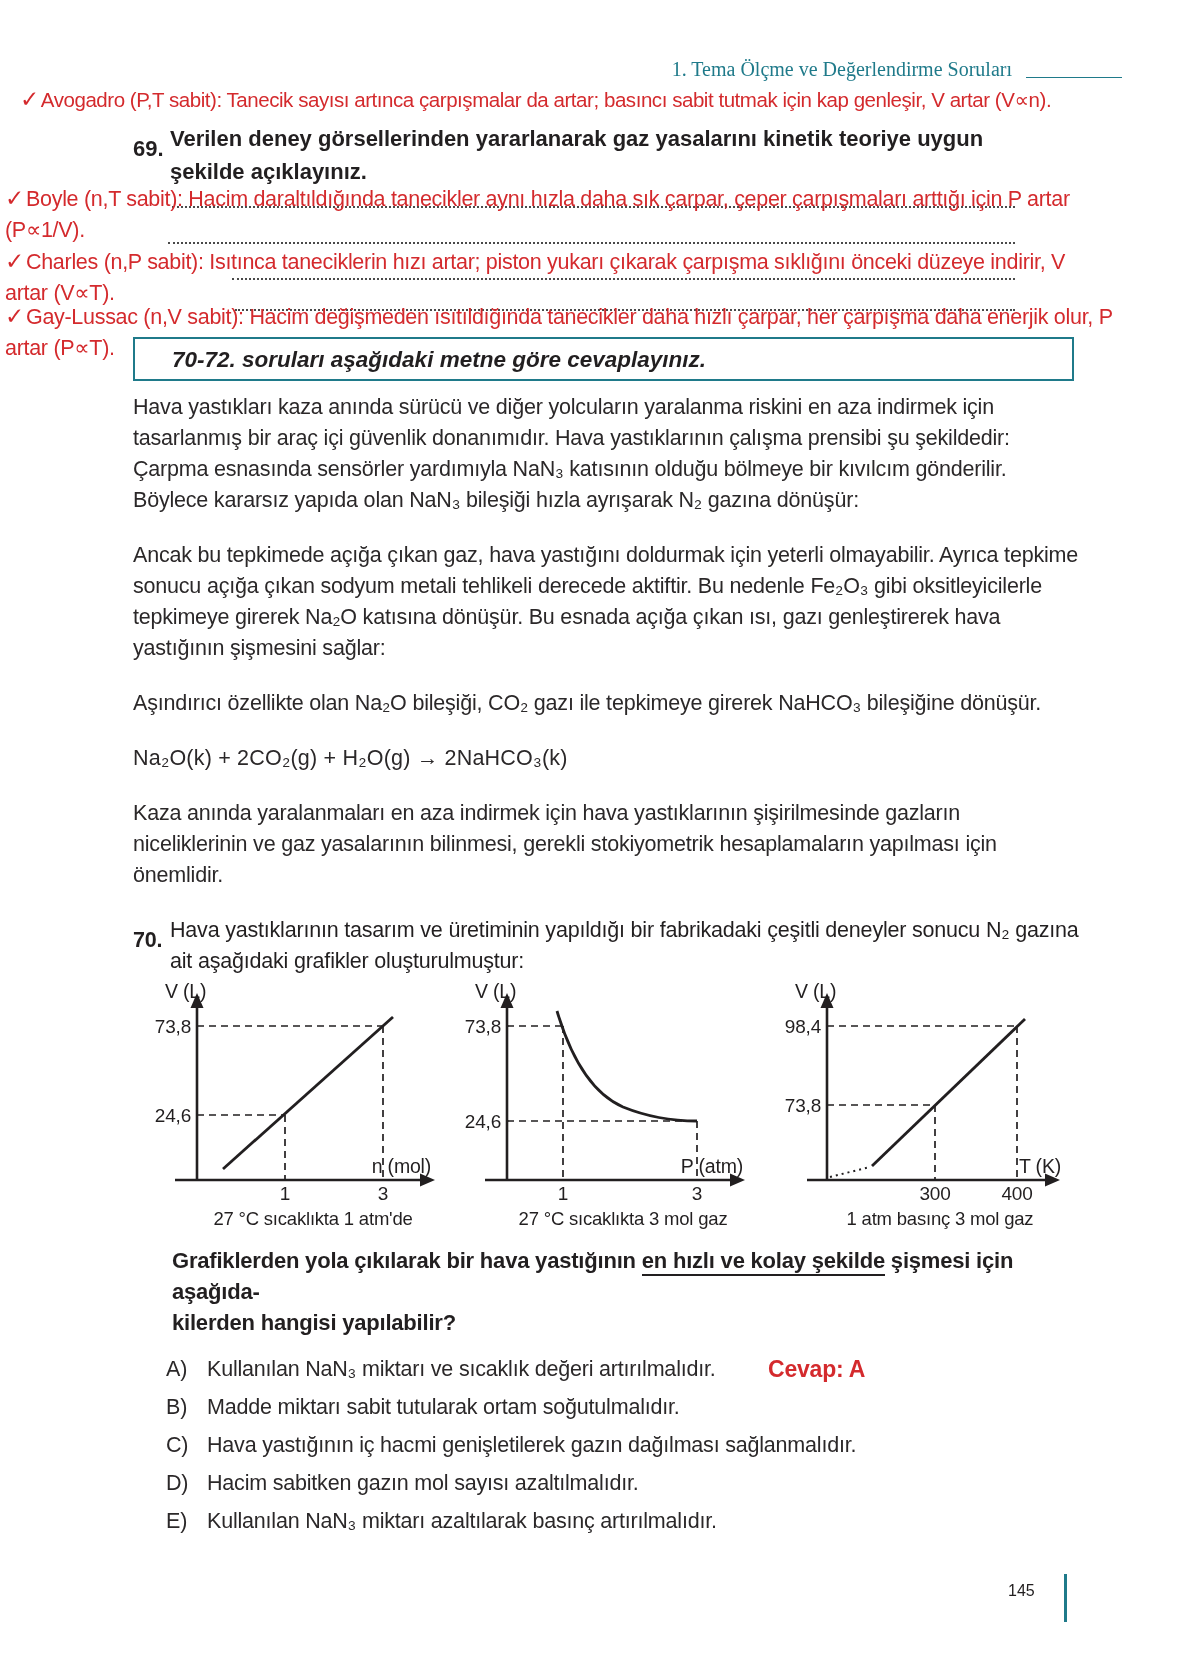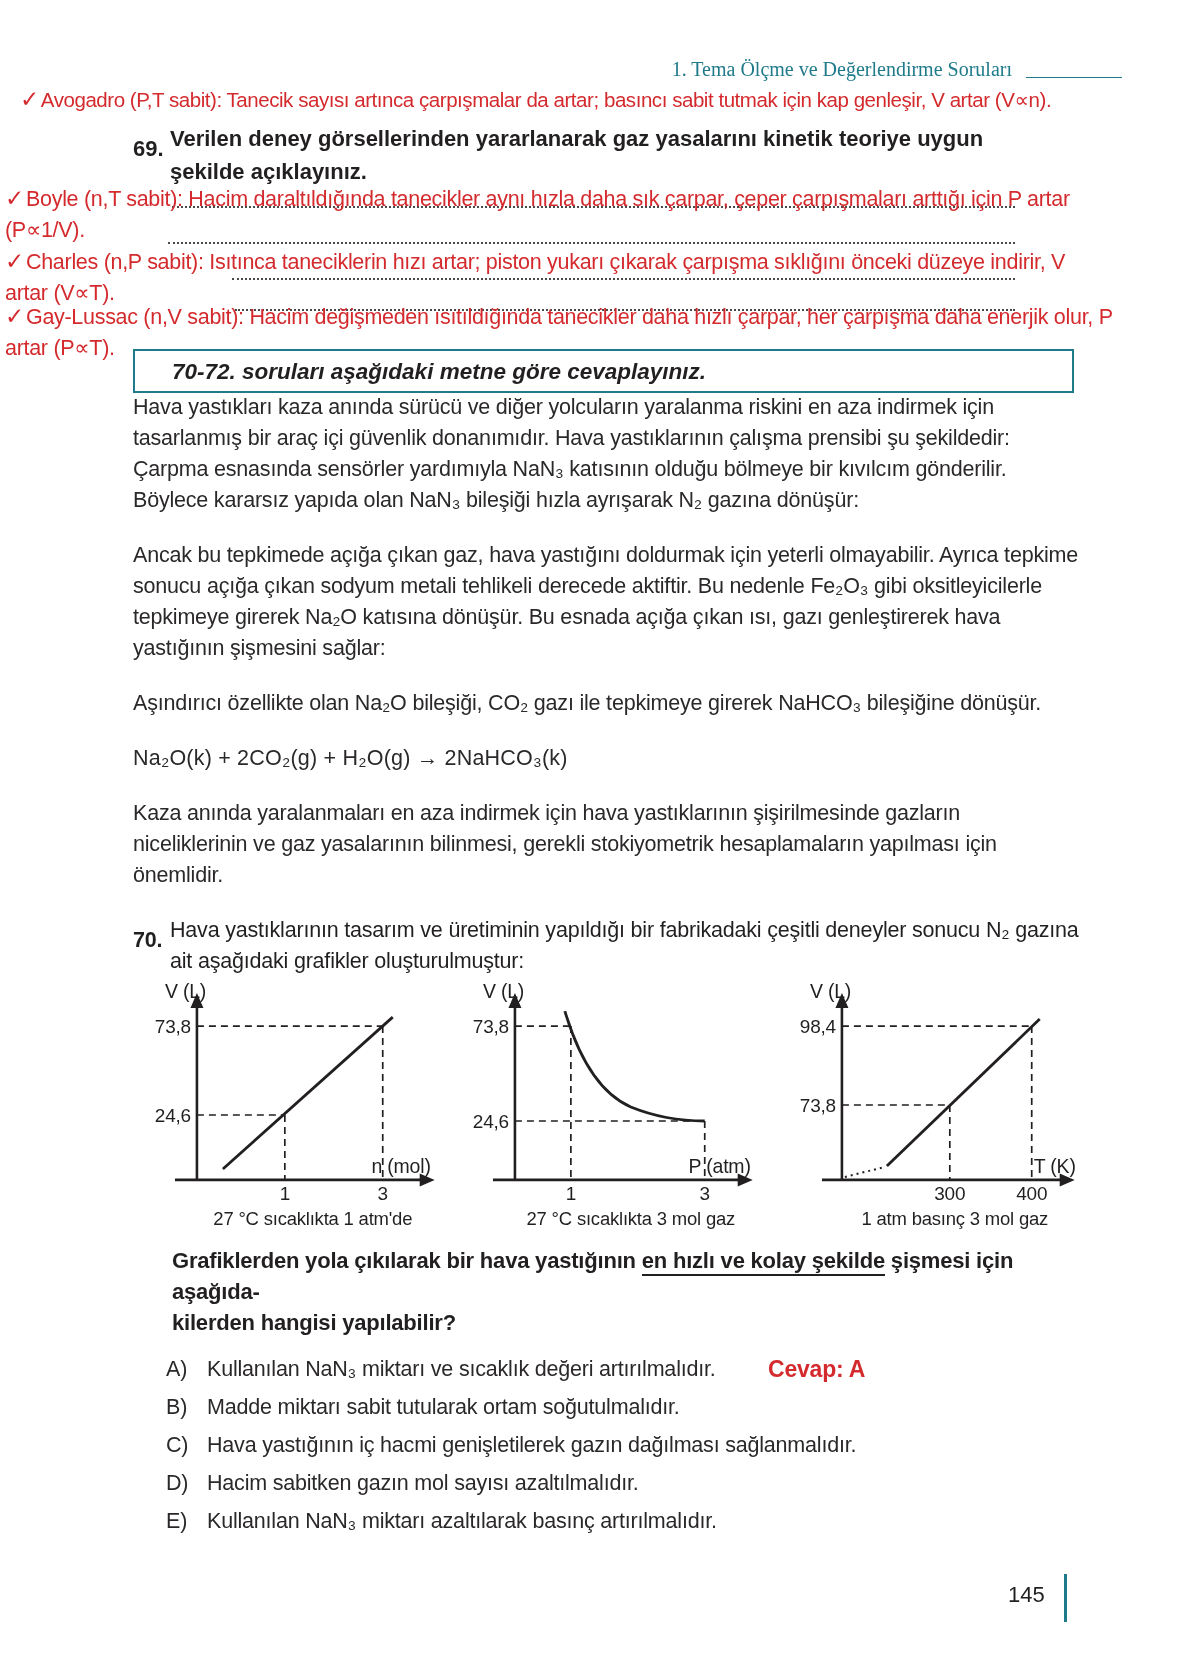--- a/index.html
+++ b/index.html
@@ -50,54 +50,53 @@
     font-weight:bold;font-size:22px;line-height:33px;color:#221f20;
   }
   .hang{position:relative;padding-left:37px;}
   .hang .qnum{position:absolute;left:0;top:10px;font-weight:bold;}
   
   .instruction-box{
     position:absolute;top:337px;left:133px;width:941px;height:44px;
     border:2px solid #1f7a8a;box-sizing:border-box;
     font-size:22.5px;font-weight:bold;font-style:italic;color:#221f20;
     padding:8px 0 0 37px;
-    margin-top:12px;
   }
   
   .main-col{
     position:absolute;top:392px;left:133px;width:947px;
     font-size:21.5px;line-height:31px;letter-spacing:-0.2px;color:#2b2829;
   }
   .main-col p{margin:0 0 24px 0;}
   .equation{margin:0 0 24px 0;letter-spacing:0.2px;}
   .q70{margin-top:2px;margin-bottom:0;color:#221f20;}
   .q70 .qnum{font-weight:bold;}
   
-  .graphs-row{display:flex;gap:8px;margin:6px 0 16px 2px;}
+  .graphs-row{display:flex;gap:0;margin:6px 0 16px 2px;}
   .graph{width:310px;height:246px;}
   .graph text{font-family:"Liberation Sans", sans-serif;fill:#221f20;}
   .ax{stroke:#221f20;stroke-width:2.6;fill:none;}
   .dataline{stroke:#221f20;stroke-width:2.8;fill:none;}
   .dash{stroke:#221f20;stroke-width:1.7;fill:none;stroke-dasharray:7 5;}
   .dots{stroke:#221f20;stroke-width:2;fill:none;stroke-dasharray:2 4;}
   .arrowhead{fill:#221f20;stroke:none;}
   .tick-label{font-size:19px;}
   .axis-label{font-size:19.5px;}
   .caption{font-size:18.5px;}
   
   .stem{
     margin-top:12px;font-weight:bold;font-size:22px;line-height:31px;color:#221f20;
     padding-left:39px;letter-spacing:-0.2px;
   }
   .stem .ul{border-bottom:2.5px solid #221f20;padding-bottom:1px;}
   .options{list-style:none;margin:18px 0 0 0;padding:0;}
   .options li{position:relative;padding-left:74px;margin-bottom:11px;line-height:27px;font-size:21.5px;color:#2b2829;}
   .options .opt-label{position:absolute;left:33px;top:0;}
   
-  .page-number{position:absolute;top:1582px;left:1008px;font-size:22px;color:#221f20;}
+  .page-number{position:absolute;top:1582px;left:1008px;font-size:16px;color:#221f20;}
   .footer-bar{position:absolute;top:1574px;left:1064px;width:3px;height:48px;background:#1f7a8a;}
 </style>
 </head>
 <body>
 
 <div class="page">
 
   <div class="header-title">1. Tema Ölçme ve Değerlendirme Soruları</div>
   <div class="header-rule"></div>
 

